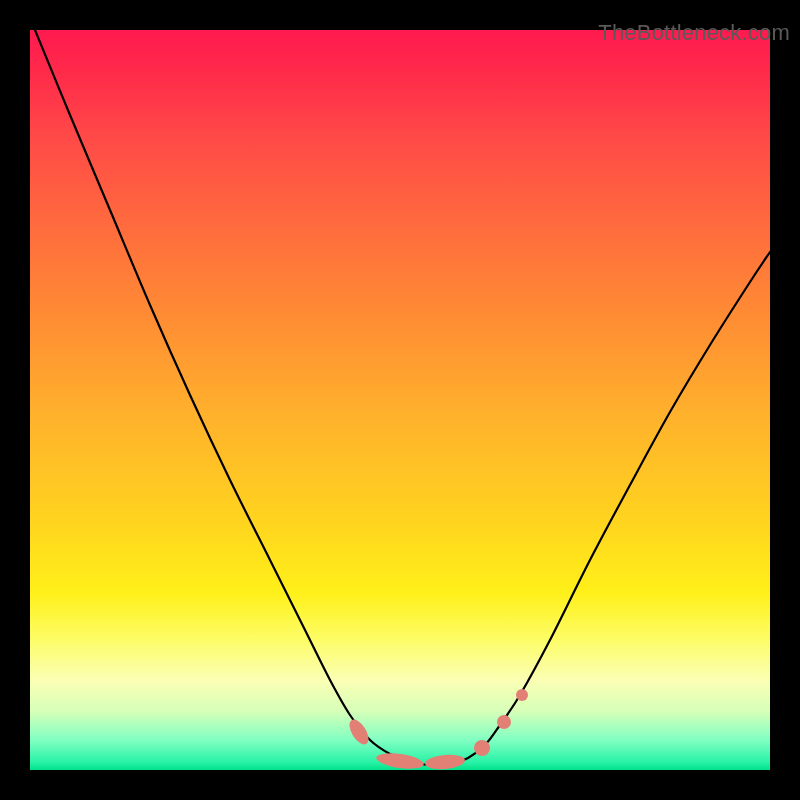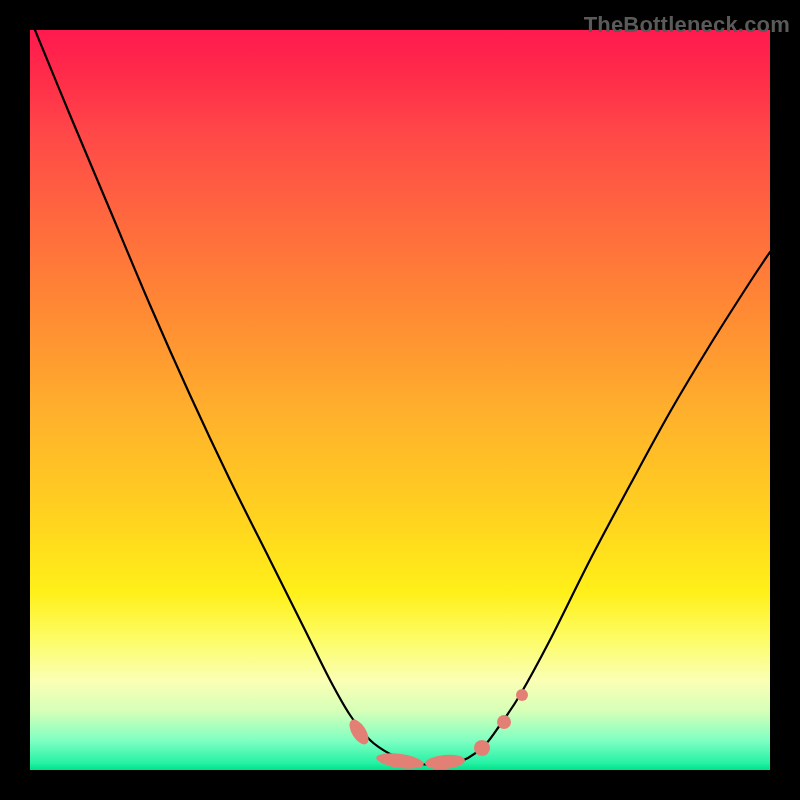--- a/index.html
+++ b/index.html
@@ -40,25 +40,25 @@
       #fdfc62 82%,
       #faffb5 88%,
       #d7ffb8 92%,
       #7fffc2 96%,
       #27f2a5 99%,
       #00e28a 100%
     );
   }
   .watermark {
     position: absolute;
-    top: 12px;
+    top: 20px;
     right: 10px;
     color: #5a5a5a;
     font-size: 22px;
-    font-weight: 700;
+    font-weight: 400;
     letter-spacing: 0.2px;
     user-select: none;
   }
   svg.curve {
     position: absolute;
     inset: 0;
   }
 </style>
 </head>
 <body>

